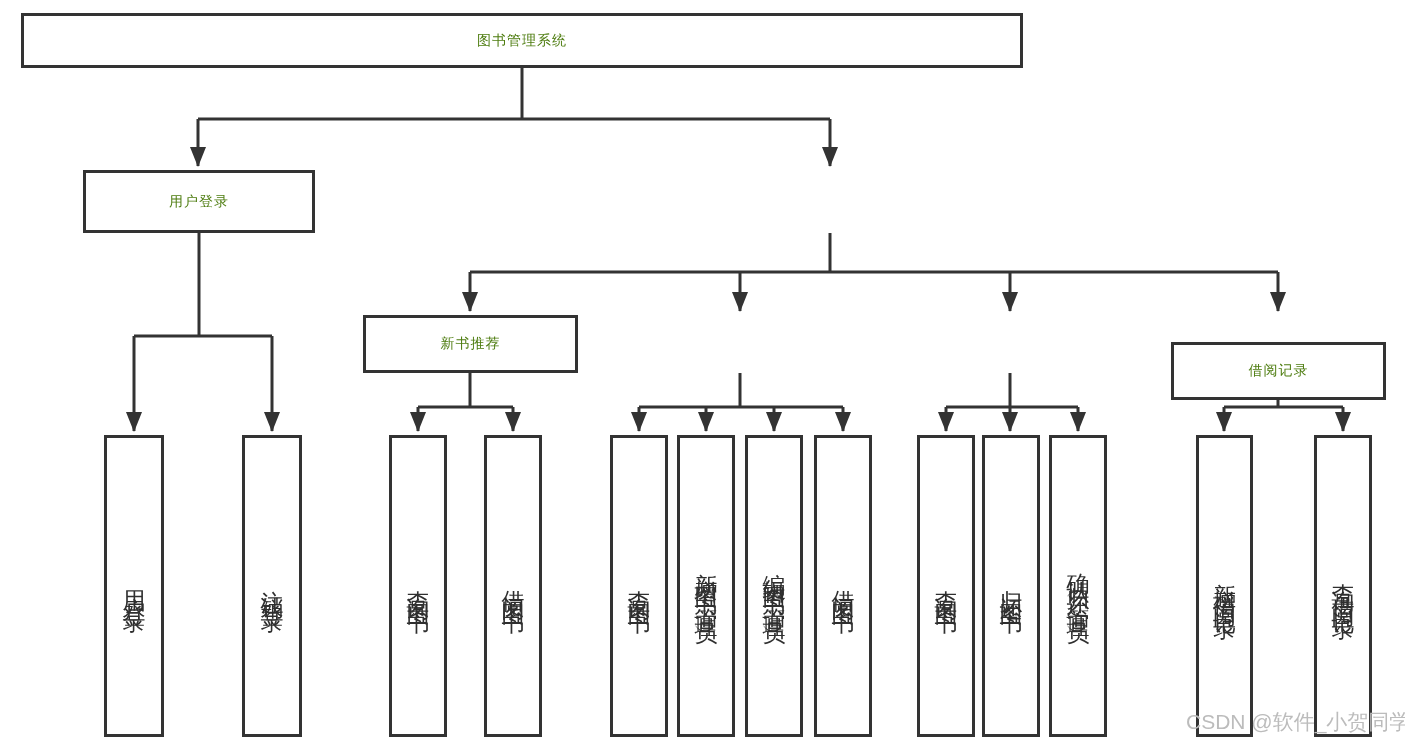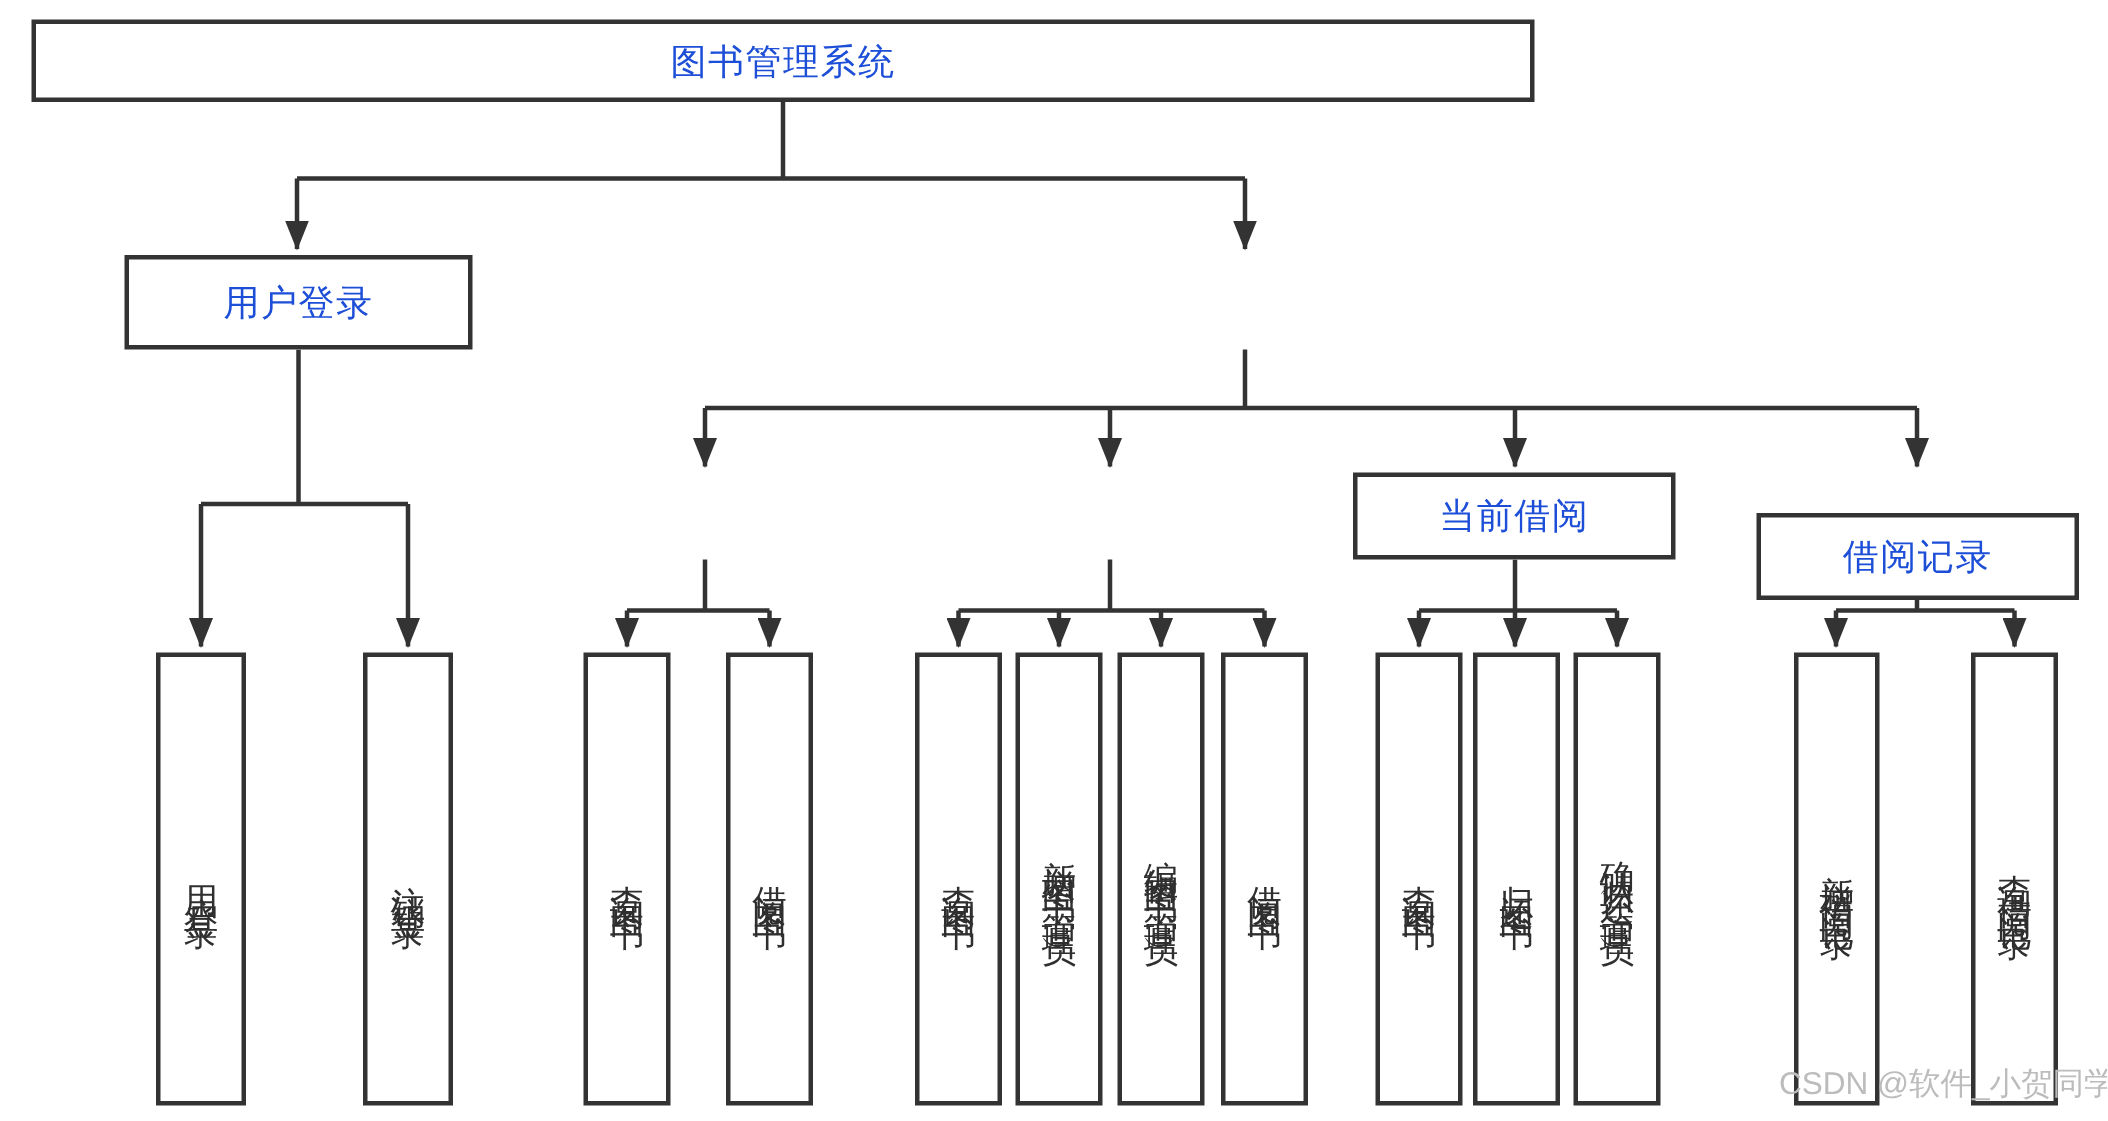--- a/index.html
+++ b/index.html
@@ -26,23 +26,23 @@
     position: absolute;
     box-sizing: border-box;
     background: #ffffff;
     border: 3px solid #333333;
     display: flex;
     align-items: center;
     justify-content: center;
     color: #2f2f2f;
   }
   .hlabel {
-    font-size: 24px;
+    font-size: 14px;
     letter-spacing: 1px;
-    color: #1d4ed8;
+    color: #4d7c0f;
     white-space: nowrap;
   }
   .leaf .vtext {
     writing-mode: vertical-rl;
     text-orientation: mixed;
     font-size: 23px;
     letter-spacing: 7px;
     line-height: 1;
     color: #2f2f2f;
     white-space: nowrap;
@@ -113,22 +113,22 @@
   </svg>
 
   <div class="node" style="left:21px; top:13px; width:1002px; height:55px;">
     <span class="hlabel">图书管理系统</span>
   </div>
 
   <div class="node" style="left:83px; top:170px; width:232px; height:63px;">
     <span class="hlabel">用户登录</span>
   </div>
 
-  <div class="node" style="left:902px; top:315px; width:215px; height:58px;">
-    <span class="hlabel">当前借阅</span>
+  <div class="node" style="left:363px; top:315px; width:215px; height:58px;">
+    <span class="hlabel">新书推荐</span>
   </div>
   <div class="node" style="left:1171px; top:315px; width:215px; height:58px;margin-top:27px;">
     <span class="hlabel">借阅记录</span>
   </div>
 
   <div class="node leaf" style="left:104px; top:435px; width:60px; height:302px;">
     <span class="vtext">用户登录</span>
   </div>
   <div class="node leaf" style="left:242px; top:435px; width:60px; height:302px;">
     <span class="vtext">注销登录</span>

